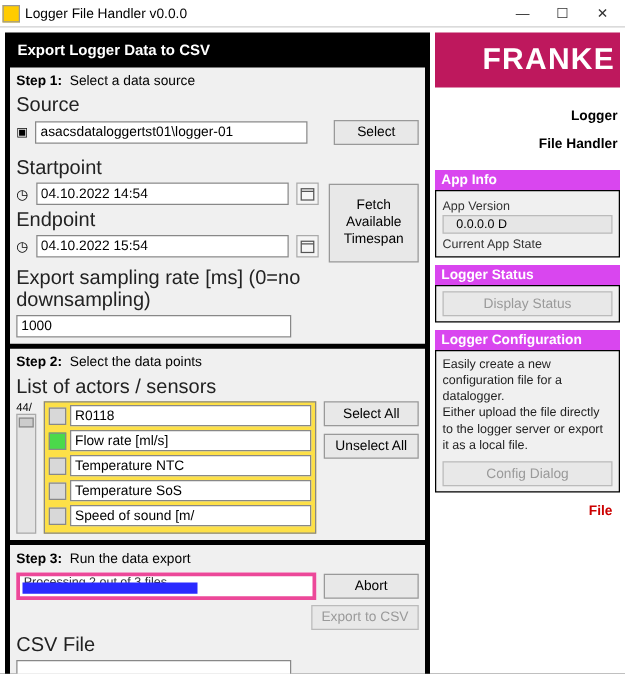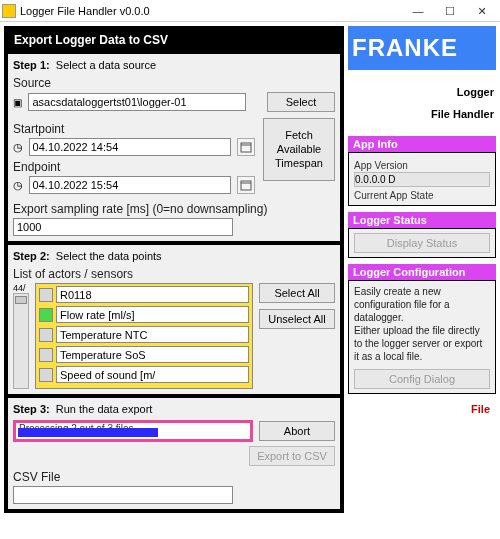--- a/index.html
+++ b/index.html
@@ -8,46 +8,46 @@
 .titlebar .ico{width:14px;height:14px;background:#ffcc00;border:1px solid #999;margin-right:4px}
 .titlebar .ttl{flex:1;font-size:11px}
 .titlebar .wbtn{width:32px;height:20px;text-align:center;line-height:20px;font-size:11px;color:#333}
 .outer{display:flex;padding:4px;gap:4px}
 .left{flex:1;background:#000;padding:4px;display:flex;flex-direction:column;gap:4px}
 .right{width:148px;display:flex;flex-direction:column;gap:6px}
 .banner{background:#000;color:#fff;font-weight:bold;font-size:12px;padding:3px 6px}
 .panel{background:#f0f0f0;padding:5px}
 .steplbl{font-size:11px;margin-bottom:5px}
 .steplbl b{font-weight:bold}
-.small{font-size:12px;color:#222;margin-bottom:2px;margin-top:4px}
+.small{font-size:16px;color:#222;margin-bottom:2px;margin-top:4px}
 .row{display:flex;align-items:center;gap:6px;margin-bottom:4px}
 .grow{flex:1}
 input[type=text],.inp{background:#fff;border:1px solid #888;padding:2px 3px;font-size:11px;width:100%;height:18px}
 .btn{background:#e8e8e8;border:1px solid #999;padding:3px 0;font-size:11px;text-align:center;cursor:pointer;min-width:68px}
 .btn.big{padding:10px 4px;line-height:1.25}
 .btn.dis{color:#9a9a9a;border-color:#bbb}
 .cal{width:18px;height:18px;border:1px solid #aaa;background:#f5f5f5;display:flex;align-items:center;justify-content:center}
 .listwrap{display:flex;gap:6px}
 .slider{width:16px;background:#e4e4e4;border:1px solid #aaa;position:relative}
 .slider .knob{position:absolute;left:1px;top:2px;width:12px;height:8px;background:#ccc;border:1px solid #888}
 .listbox{flex:1;background:#fde047;border:1px solid #888;padding:1px}
 .li{display:flex;align-items:center;gap:3px;padding:1px 2px;margin-bottom:1px}
 .sw{width:14px;height:14px;border:1px solid #888;background:#d8d8d8}
 .sw.on{background:#4bd94b}
 .li .txt{flex:1;border:1px solid #888;background:#fff;padding:1px 3px;font-size:11px;height:17px;line-height:15px}
 .btncol{display:flex;flex-direction:column;gap:6px;width:76px}
 .prog{background:#fff;border:3px solid #ec4899;height:22px;position:relative;padding:0 3px}
 .prog .pt{font-size:10px;color:#333}
 .prog .bar{position:absolute;left:2px;bottom:2px;height:9px;background:#2a2aff;width:60%}
-.franke{background:#3b82f6;color:#fff;font-weight:900;font-size:24px;text-align:left;padding:8px 4px;letter-spacing:1px;font-family:Arial,sans-serif}
+.franke{background:#be185d;color:#fff;font-weight:900;font-size:24px;text-align:right;padding:8px 4px;letter-spacing:1px;font-family:Arial,sans-serif}
 .rtitle{color:#000;text-align:right;font-weight:bold;font-size:17px;line-height:1.3;padding:4px 2px 6px 2px}
 .rbox{border:1px solid #000;background:#f0f0f0;padding:4px 5px}
 .rhead{background:#d946ef;color:#fff;font-weight:bold;padding:2px 5px;font-size:11px}
 .kv{font-size:10px;color:#333;margin-top:3px}
-.kvv{background:#e6e6e6;border:1px solid #bbb;padding:1px 0;font-size:10px;margin-top:1px}
+.kvv{background:#e6e6e6;border:1px solid #bbb;padding:1px 10px;font-size:10px;margin-top:1px}
 .desc{font-size:10px;color:#222;line-height:1.3}
 .closebtn{color:#cc0000;font-weight:bold;text-align:right;font-size:11px;padding:3px 6px;cursor:pointer}
 </style>
 </head>
 <body>
 
 <div class="titlebar">
   <div class="ico"></div>
   <div class="ttl">Logger File Handler v0.0.0</div>
   <div class="wbtn">—</div>
@@ -61,21 +61,21 @@
 
     <div class="panel">
       <div class="steplbl"><b>Step 1:</b> &nbsp;Select a data source</div>
       <div class="small">Source</div>
       <div class="row">
         <span style="font-size:10px">▣</span>
         <input type="text" class="inp" value="asacsdataloggertst01\logger-01" style="">
         <div style="width:14px"></div>
         <div class="btn">Select</div>
       </div>
-      <div style="display:flex;gap:8px;align-items:flex-start;margin-top:6px">
+      <div style="display:flex;gap:8px;align-items:flex-end;margin-top:6px">
         <div style="flex:1">
           <div class="small">Startpoint</div>
           <div class="row">
             <span>◷</span>
             <input type="text" class="inp" style="flex: 1 1 0%;" value="04.10.2022 14:54">
             <div class="cal">
                 <svg width="12" height="12" viewBox="0 0 12 12">
                   <rect x="1" y="2" width="10" height="9" fill="none" stroke="#555"></rect>
                   <line x1="1" y1="4" x2="11" y2="4" stroke="#555"></line>
                 </svg>

